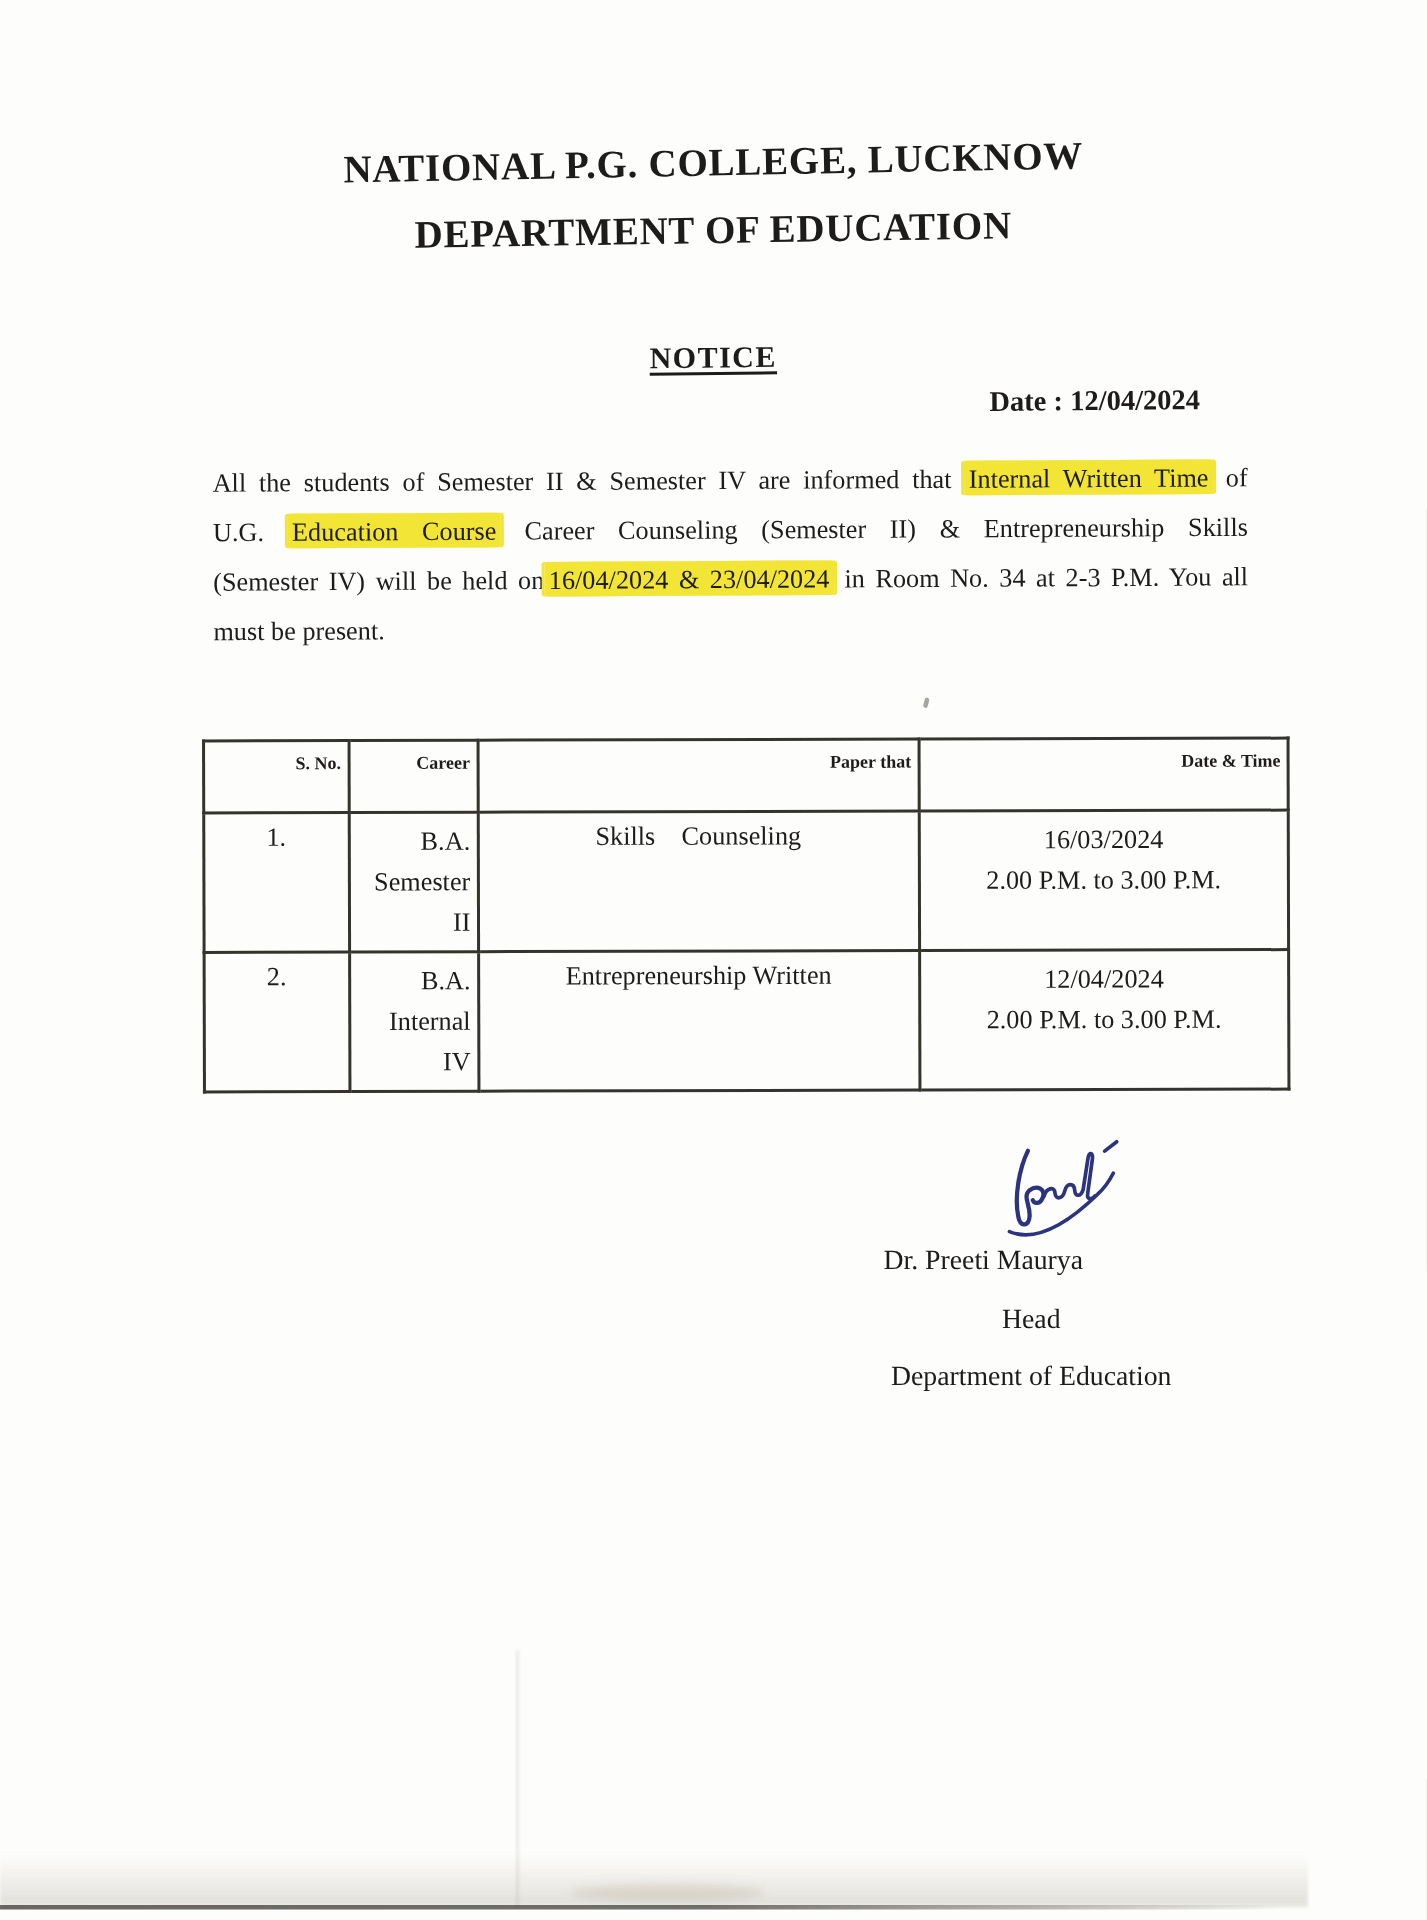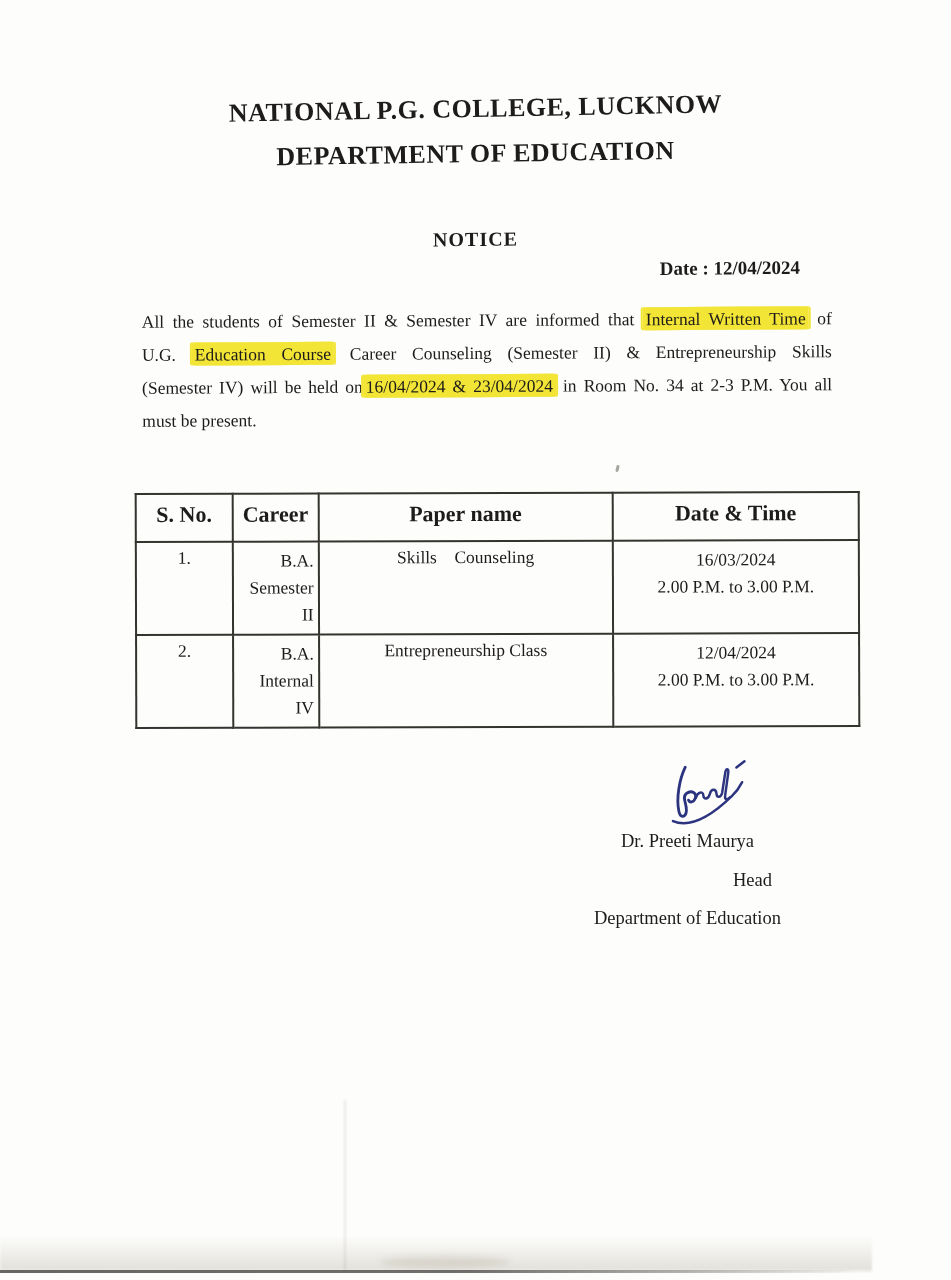--- a/index.html
+++ b/index.html
@@ -24,20 +24,21 @@
     position: absolute; top: 139px; left: 0; width: 100%;
     text-align: center; font-size: 26px; font-weight: bold;
     letter-spacing: 0.5px; transform: rotate(-0.9deg);
   }
   .notice-heading {
     position: absolute; top: 228px; left: 0; width: 100%;
     text-align: center; font-size: 20px; font-weight: bold;
     letter-spacing: 1px; transform: rotate(-0.6deg);
   }
   .notice-heading span {
+    text-decoration: underline;
     text-underline-offset: 3px;
     text-decoration-thickness: 1.5px;
   }
   .date-line {
     position: absolute; top: 258px; left: 505px; width: 295px;
     text-align: right; font-size: 19px; font-weight: bold;
     transform: rotate(-0.5deg);
   }
 
   
@@ -60,43 +61,43 @@
   
   .exam-table {
     position: absolute; left: 135px; top: 492px; width: 725px;
     border-collapse: collapse; transform: rotate(-0.15deg);
     font-size: 17.5px;
   }
   .exam-table th, .exam-table td {
     border: 2px solid var(--table_border, #34332d);
     vertical-align: top; padding: 5px 4px;
   }
-  .exam-table th { font-size: 22px; height: 34px; padding-top: 7px; }
+  .exam-table th { font-size: 12px; height: 34px; padding-top: 7px; text-align: right; }
   .exam-table td { height: 72px; }
   .col-sno  { width: 97px; }
   .col-class{ width: 86px; }
   .col-paper{ width: 295px; }
   .col-date { width: 247px; }
   .cell-sno   { text-align: center; padding-top: 8px; }
   .cell-class { text-align: right; padding-left: 10px; line-height: 27px; padding-top: 6px; }
   .cell-paper { text-align: center; white-space: pre-wrap; padding-top: 8px; }
   .cell-date  { text-align: center; padding-top: 8px; line-height: 27px; }
 
   
   .signature-image {
     position: absolute; left: 643px; top: 753px;
     transform: rotate(-4deg);
   }
   .sig-name {
-    position: absolute; left: 570px; top: 831px; width: 235px;
+    position: absolute; left: 538px; top: 831px; width: 235px;
     text-align: center; font-size: 18.5px;
   }
   .sig-role {
-    position: absolute; left: 537px; top: 870px; width: 235px;
-    text-align: right; font-size: 18.5px;
+    position: absolute; left: 570px; top: 870px; width: 235px;
+    text-align: center; font-size: 18.5px;
   }
   .sig-dept {
     position: absolute; left: 560px; top: 908px; width: 255px;
     text-align: center; font-size: 18.5px;
   }
 
   
   .stray-mark {
     position: absolute; left: 616px; top: 465px; width: 3px; height: 7px;
     background: rgba(95, 92, 84, 0.55); border-radius: 2px;
@@ -147,38 +148,38 @@
     <colgroup>
       <col class="col-sno">
         <col class="col-class">
         <col class="col-paper">
         <col class="col-date">
     </colgroup>
     <thead>
       <tr>
         <th>S. No.</th>
         <th>Career</th>
-        <th>Paper name</th>
+        <th>Paper that</th>
         <th>Date &amp; Time</th>
       </tr>
     </thead>
     <tbody>
       <tr>
         <td class="cell-sno">1.</td>
         <td class="cell-class">B.A. Semester II</td>
         <td class="cell-paper">Skills    Counseling</td>
         <td class="cell-date">
           <div>16/03/2024</div>
           <div>2.00 P.M. to 3.00 P.M.</div>
         </td>
       </tr>
       <tr>
         <td class="cell-sno">2.</td>
         <td class="cell-class">B.A. Internal IV</td>
-        <td class="cell-paper">Entrepreneurship Class</td>
+        <td class="cell-paper">Entrepreneurship Written</td>
         <td class="cell-date">
           <div>12/04/2024</div>
           <div>2.00 P.M. to 3.00 P.M.</div>
         </td>
       </tr>
     </tbody>
   </table>
 
   <svg class="signature-image" width="115" height="85" viewBox="0 0 110 90" fill="none">
     <g stroke="var(--signature_ink, #2c3480)" stroke-linecap="round" stroke-linejoin="round" fill="none">

